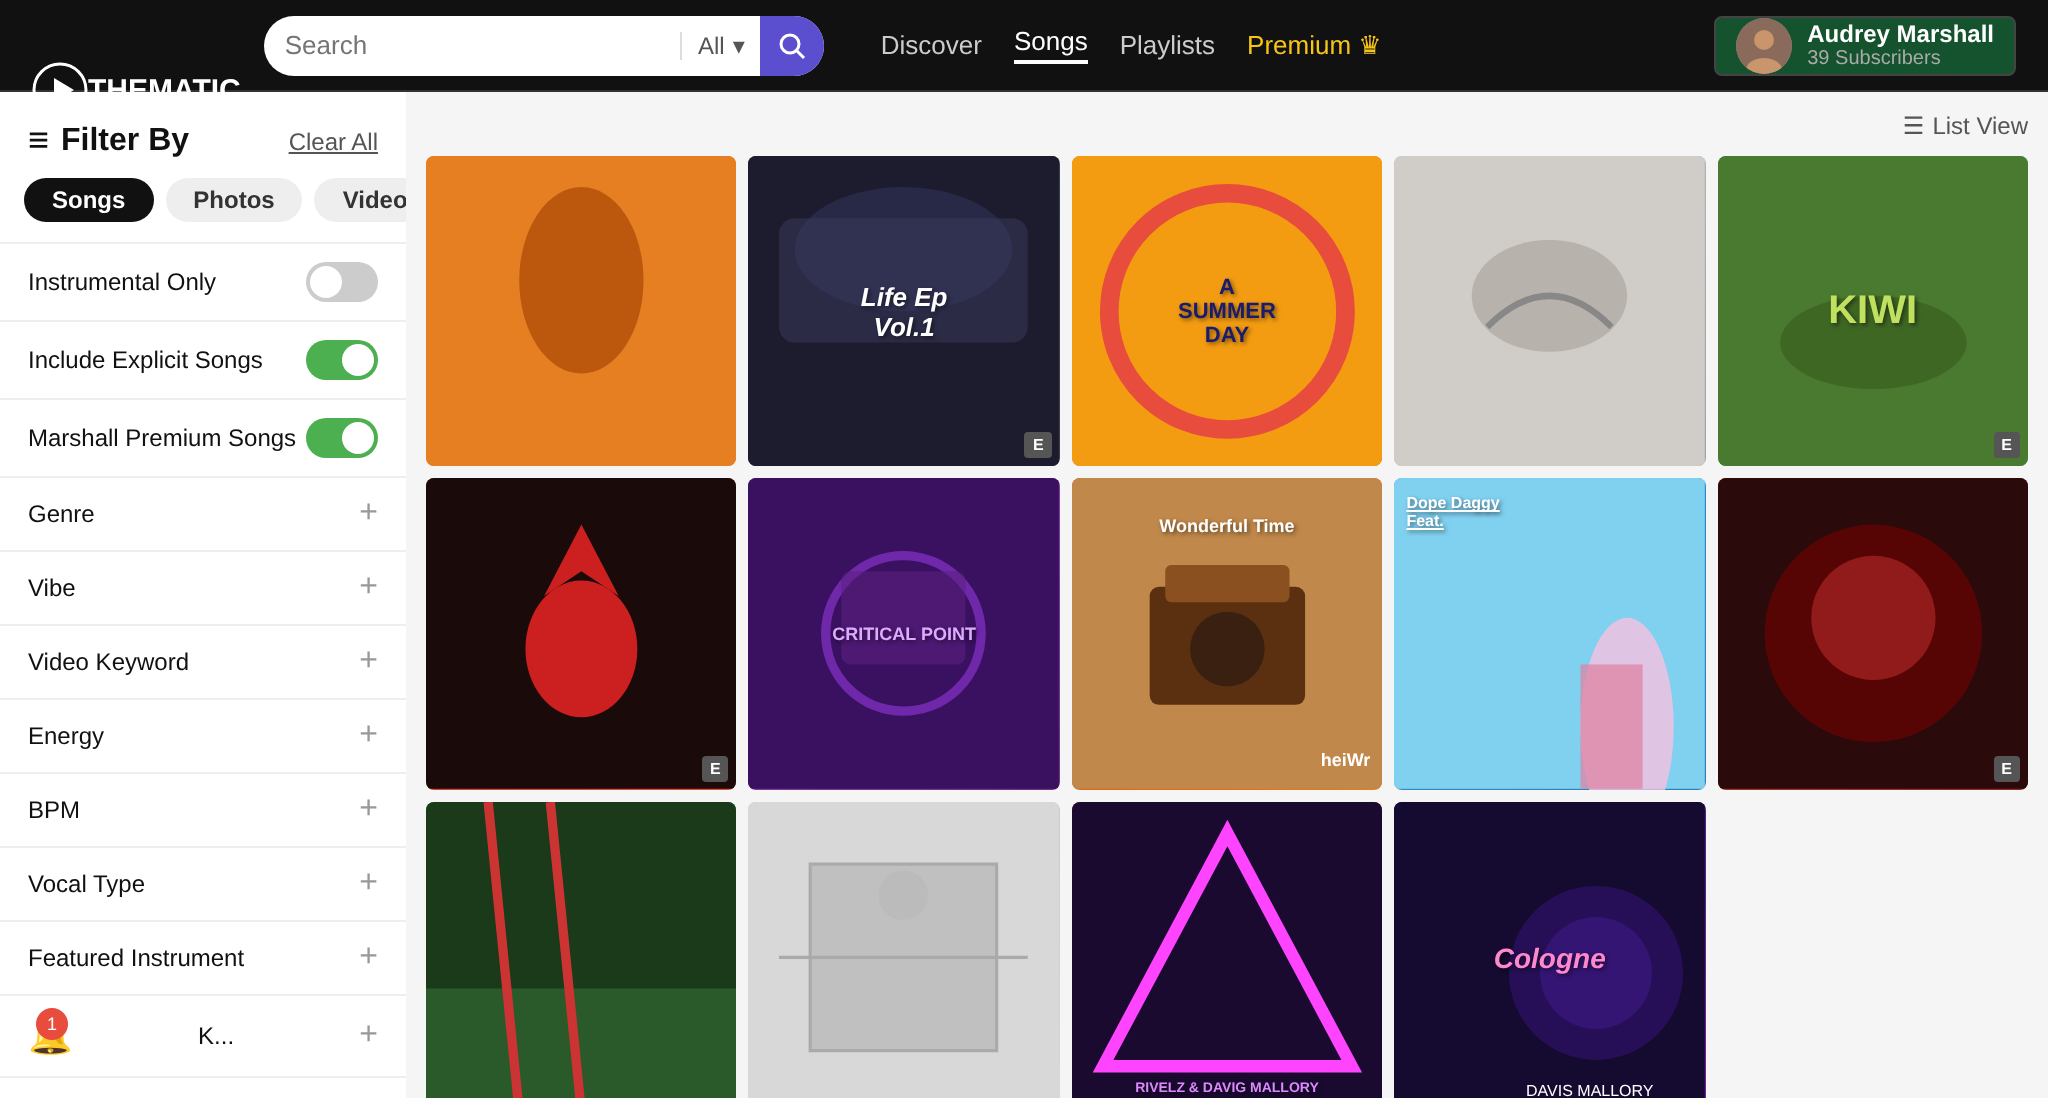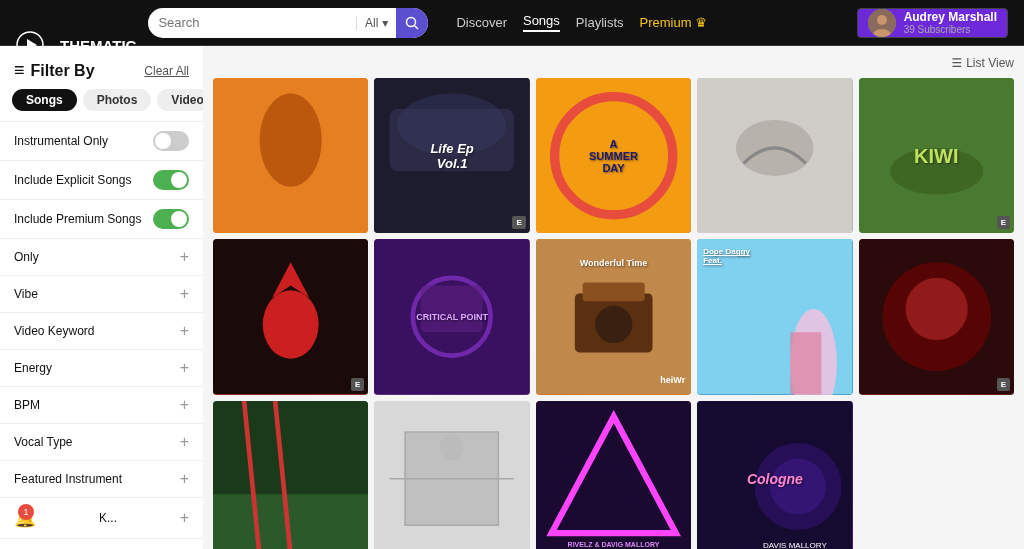--- a/index.html
+++ b/index.html
@@ -11,21 +11,21 @@
       height: 46px;
       display: flex;
       align-items: center;
       padding: 0 16px;
       gap: 12px;
       border-bottom: 1px solid #333;
     }
     .logo {
       display: flex;
       align-items: center;
-      gap: 16px;
+      gap: 0;
       color: #fff;
       font-size: 15px;
       font-weight: 600;
       white-space: nowrap;
       margin-top: 45px;
     }
     .logo-icon {
       width: 28px;
       height: 28px;
     }
@@ -83,21 +83,21 @@
       text-decoration: none;
     }
     .nav-link.active { color: #fff; border-bottom: 2px solid #fff; padding-bottom: 2px; }
     .nav-link.premium { color: #f5c518; }
     .premium-icon { color: #f5c518; font-size: 13px; }
     .user-info {
       margin-left: auto;
       display: flex;
       align-items: center;
       gap: 8px;
-      background: #6d28d9;
+      background: #14532d;
       border: 1px solid #444;
       border-radius: 4px;
       padding: 0 10px;
       cursor: pointer;
     }
     .avatar {
       width: 28px;
       height: 28px;
       border-radius: 50%;
       background: #888;
@@ -359,25 +359,25 @@
 
     <div class="filter-row">
       <span class="filter-label">Instrumental Only</span>
       <div class="toggle off"></div>
     </div>
     <div class="filter-row">
       <span class="filter-label">Include Explicit Songs</span>
       <div class="toggle on"></div>
     </div>
     <div class="filter-row">
-      <span class="filter-label">Include Premium Songs</span>
+      <span class="filter-label">Marshall Premium Songs</span>
       <div class="toggle on"></div>
     </div>
     <div class="filter-row">
-      <span class="filter-label">Only</span>
+      <span class="filter-label">Genre</span>
       <span class="plus-icon">+</span>
     </div>
     <div class="filter-row">
       <span class="filter-label">Vibe</span>
       <span class="plus-icon">+</span>
     </div>
     <div class="filter-row">
       <span class="filter-label">Video Keyword</span>
       <span class="plus-icon">+</span>
     </div>

